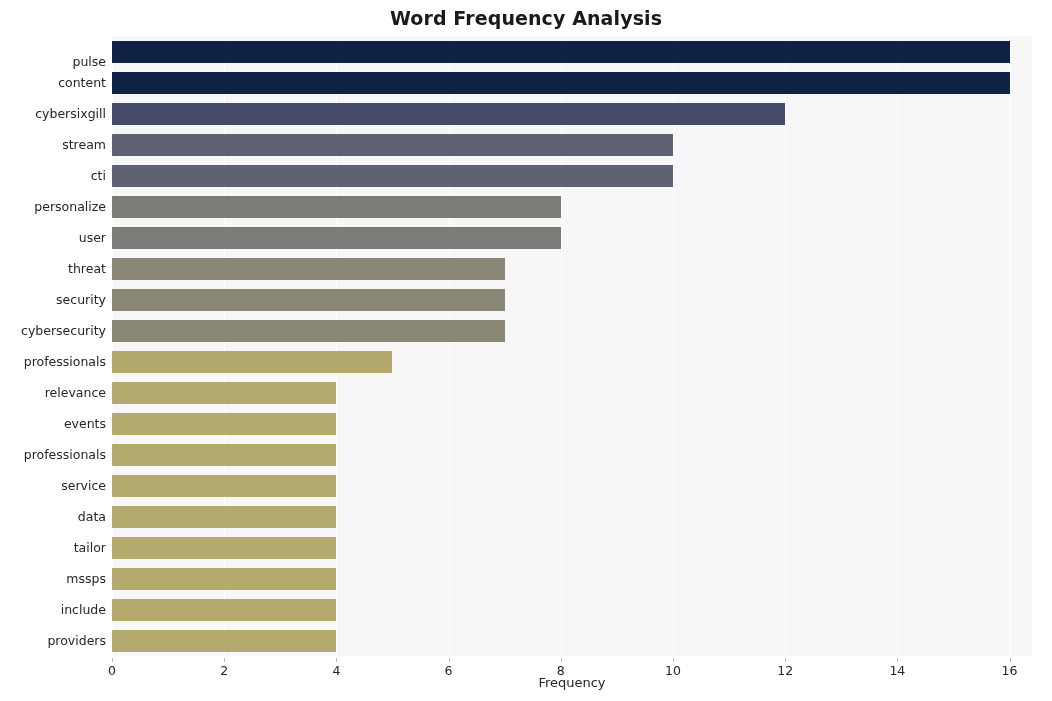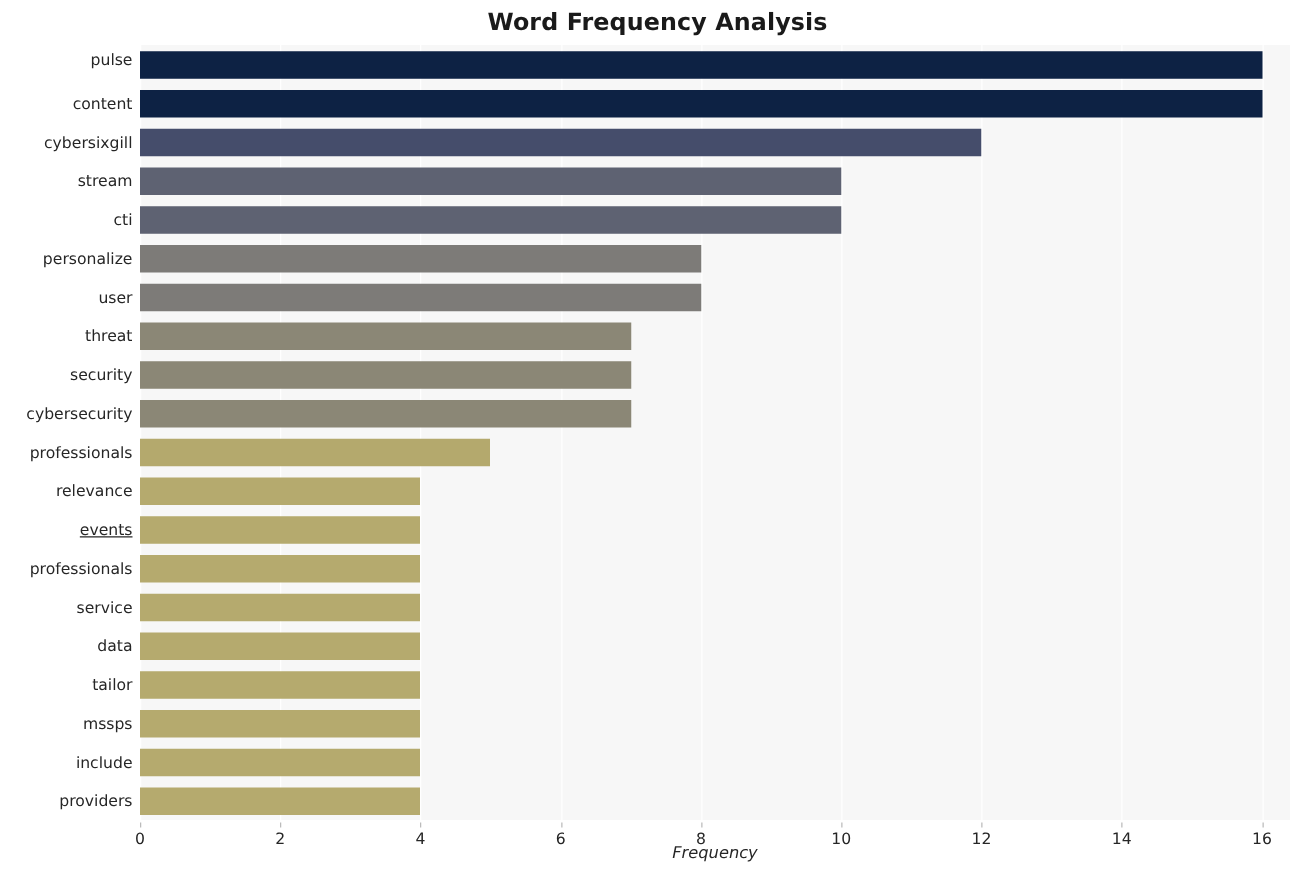--- a/index.html
+++ b/index.html
@@ -115,44 +115,43 @@
     background: #bbbbbb;
   }
   #x-axis-title {
     position: absolute;
     left: 112px;
     top: 675px;
     width: 920px;
     text-align: center;
     font-size: 13px;
     color: #262626;
-    font-style: italic;
   }
 </style>
 </head>
 <body>
 
 <div id="chart-root">
 
   <div id="chart-title">Word Frequency Analysis</div>
 
   <div id="y-labels">
-      <div class="y-label" style="top: 5px;">pulse</div>
+      <div class="y-label" style="top: 19px;">pulse</div>
       <div class="y-label" style="top: 39.5px;">content</div>
       <div class="y-label" style="top: 70.5px; padding-left: 45px;">cybersixgill</div>
       <div class="y-label" style="top: 101.5px;">stream</div>
       <div class="y-label" style="top: 132.5px;">cti</div>
       <div class="y-label" style="top: 163.5px;">personalize</div>
       <div class="y-label" style="top: 194.5px;">user</div>
       <div class="y-label" style="top: 225.5px;">threat</div>
       <div class="y-label" style="top: 256.5px;">security</div>
       <div class="y-label" style="top: 287.5px;">cybersecurity</div>
       <div class="y-label" style="top: 318.5px;">professionals</div>
       <div class="y-label" style="top: 349.5px;">relevance</div>
-      <div class="y-label" style="top: 380.5px; text-decoration: underline;">events</div>
+      <div class="y-label" style="top: 380.5px;">events</div>
       <div class="y-label" style="top: 411.5px;">professionals</div>
       <div class="y-label" style="top: 442.5px; padding-left: 20px;">service</div>
       <div class="y-label" style="top: 473.5px;">data</div>
       <div class="y-label" style="top: 504.5px;">tailor</div>
       <div class="y-label" style="top: 535.5px;">mssps</div>
       <div class="y-label" style="top: 566.5px;">include</div>
       <div class="y-label" style="top: 597.5px;">providers</div>
     </div>
 
   <div id="plot-area">

